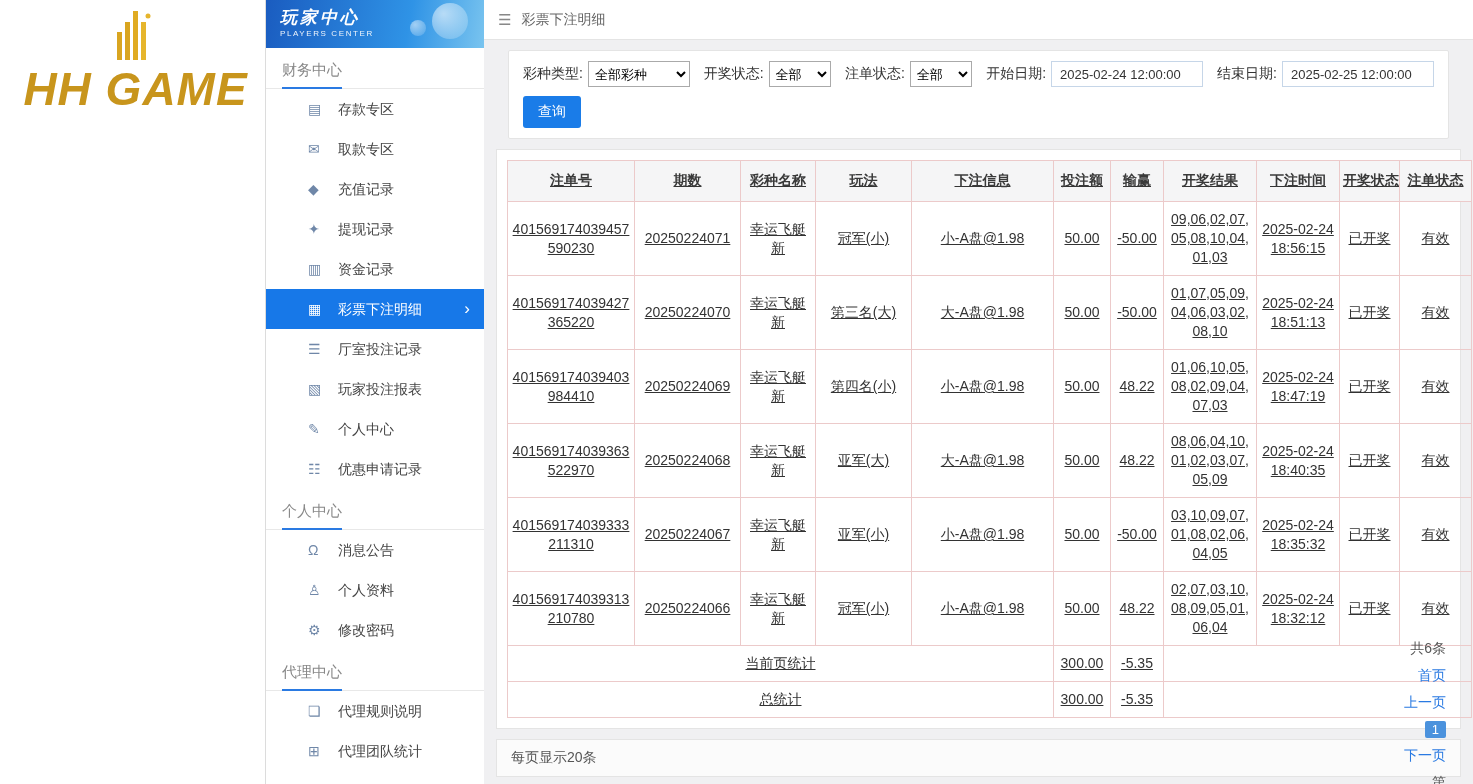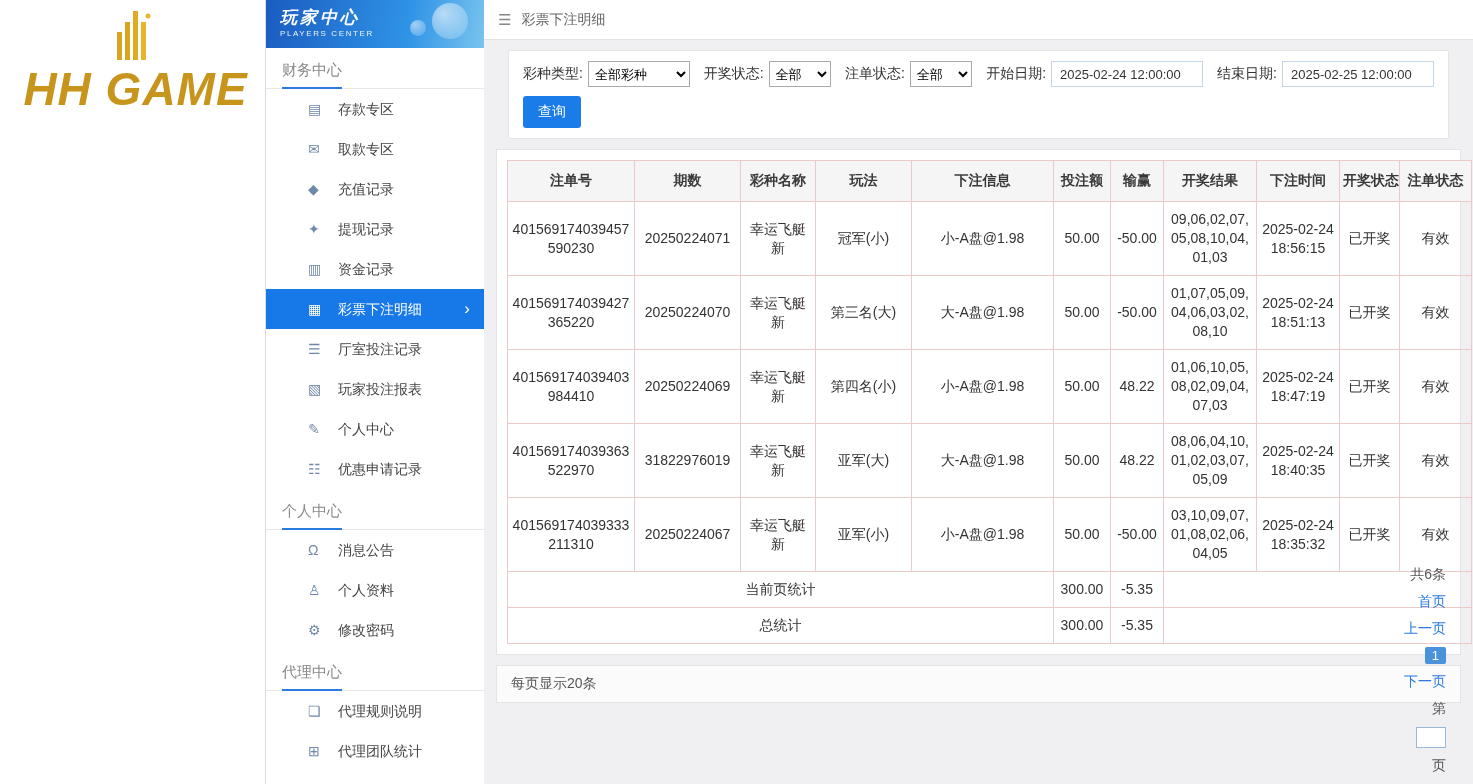--- a/index.html
+++ b/index.html
@@ -58,21 +58,21 @@
   .filter-row { display:flex; align-items:center; font-size:14px; color:#333; }
   .f-label { margin-right:5px; white-space:nowrap; }
   .f-gap { margin-left:14px; }
   .f-select { height:26px; border:1px solid #aaa; background:#fff; font-size:13px; padding:1px 2px; font-family:"Liberation Sans",sans-serif; }
   .f-date { height:26px; width:152px; border:1px solid #c6d6e8; padding:2px 8px; font-size:13px; color:#333; font-family:"Liberation Sans",sans-serif; }
   .search-btn {
     margin-top:9px; background:#1a7ce8; color:#fff; border:none; border-radius:3px;
     padding:7px 15px; font-size:14px; cursor:pointer; font-family:"Liberation Sans",sans-serif;
   }
 
-  .table-card { margin:10px 12px; background:#fff; border:1px solid #e4e4e4; padding:10px; }
+  .table-card { margin:10px 12px; background:#fff; border:1px solid #e4e4e4; padding:10px;text-decoration:underline; }
   table { width:100%; border-collapse:collapse; table-layout:fixed; font-size:14px; color:#333; }
   th, td { border:1px solid #eccaca; text-align:center; vertical-align:middle; }
   th { background:#f5f5f6; font-weight:bold; padding:11px 3px; color:#3a3a3a; overflow:hidden; white-space:nowrap; }
   tbody td { padding:8px 4px; line-height:19px; }
   td.col-order_no, td.col-result { word-break:break-all; }
   tr.summary td { padding:8px 4px; }
 
   .footer-card {
     margin:10px 12px; background:#fbfbfb; border:1px solid #e4e4e4; height:38px;
     display:flex; align-items:center; justify-content:space-between; padding:0 14px;
@@ -220,41 +220,54 @@
             <td class="col-bet_info">小-A盘@1.98</td>
             <td class="col-amount">50.00</td>
             <td class="col-win_loss">48.22</td>
             <td class="col-result">01,06,10,05,08,02,09,04,07,03</td>
             <td class="col-bet_time">2025-02-24 18:47:19</td>
             <td class="col-draw_status">已开奖</td>
             <td class="col-order_status">有效</td>
           </tr>
           <tr>
             <td class="col-order_no">401569174039363522970</td>
-            <td class="col-period">31822976019</td>
+            <td class="col-period">20250224068</td>
             <td class="col-lottery">幸运飞艇新</td>
             <td class="col-play">亚军(大)</td>
             <td class="col-bet_info">大-A盘@1.98</td>
             <td class="col-amount">50.00</td>
             <td class="col-win_loss">48.22</td>
             <td class="col-result">08,06,04,10,01,02,03,07,05,09</td>
             <td class="col-bet_time">2025-02-24 18:40:35</td>
             <td class="col-draw_status">已开奖</td>
             <td class="col-order_status">有效</td>
           </tr>
           <tr>
             <td class="col-order_no">401569174039333211310</td>
             <td class="col-period">20250224067</td>
             <td class="col-lottery">幸运飞艇新</td>
             <td class="col-play">亚军(小)</td>
             <td class="col-bet_info">小-A盘@1.98</td>
             <td class="col-amount">50.00</td>
             <td class="col-win_loss">-50.00</td>
             <td class="col-result">03,10,09,07,01,08,02,06,04,05</td>
             <td class="col-bet_time">2025-02-24 18:35:32</td>
+            <td class="col-draw_status">已开奖</td>
+            <td class="col-order_status">有效</td>
+          </tr>
+          <tr>
+            <td class="col-order_no">401569174039313210780</td>
+            <td class="col-period">20250224066</td>
+            <td class="col-lottery">幸运飞艇新</td>
+            <td class="col-play">冠军(小)</td>
+            <td class="col-bet_info">小-A盘@1.98</td>
+            <td class="col-amount">50.00</td>
+            <td class="col-win_loss">48.22</td>
+            <td class="col-result">02,07,03,10,08,09,05,01,06,04</td>
+            <td class="col-bet_time">2025-02-24 18:32:12</td>
             <td class="col-draw_status">已开奖</td>
             <td class="col-order_status">有效</td>
           </tr>
           <tr class="summary">
             <td colspan="5">当前页统计</td>
             <td>300.00</td>
             <td>-5.35</td>
             <td colspan="4"></td>
           </tr>
           <tr class="summary">

